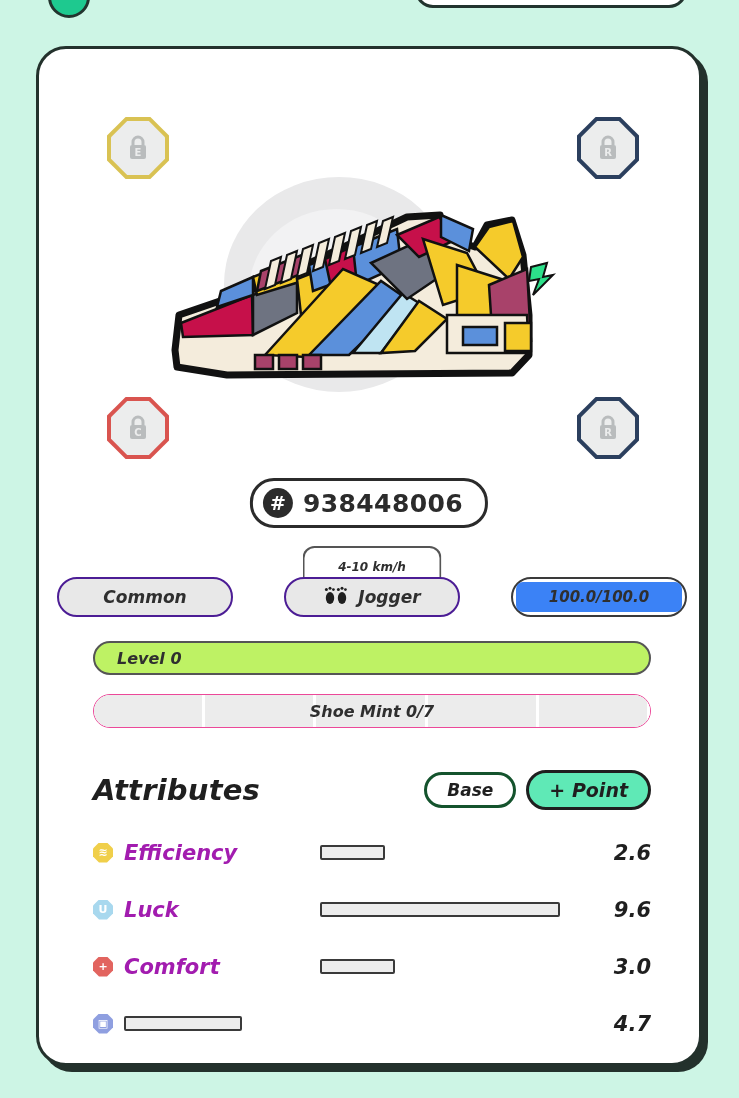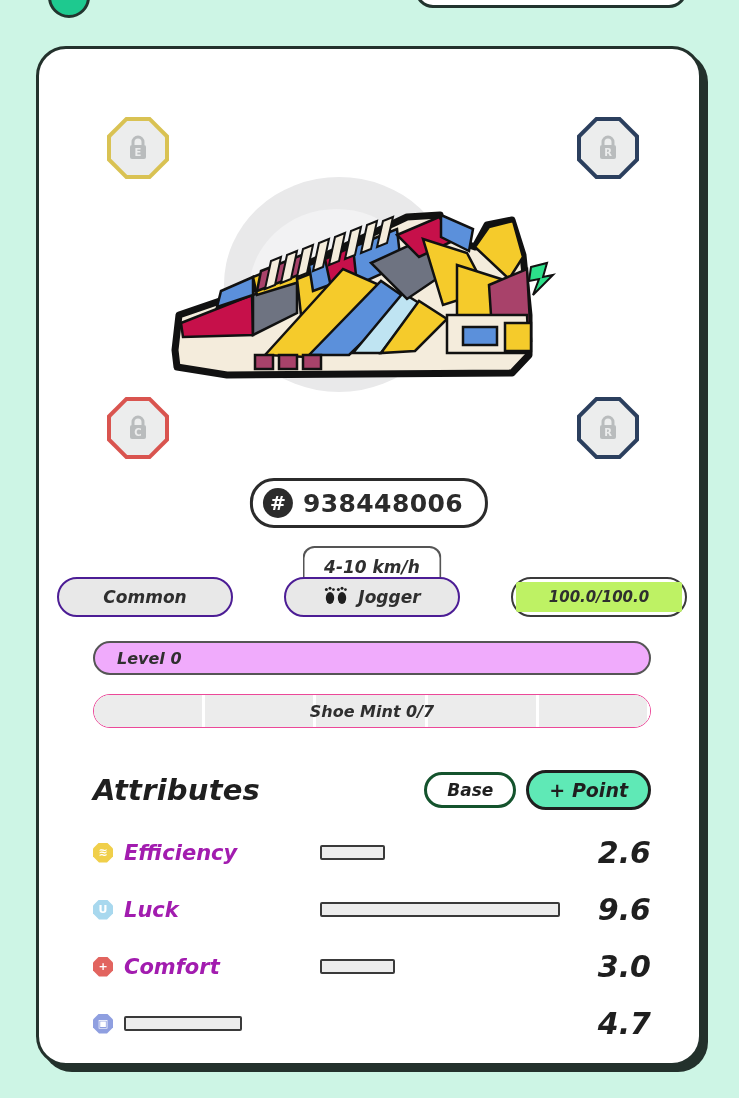--- a/index.html
+++ b/index.html
@@ -103,46 +103,46 @@
     background: #e8e8e8;
     display: flex; align-items: center; justify-content: center;
     font-size: 17px; font-style: italic; font-weight: 700; color: #2f2f2f;
   }
   .pill-common { width: 176px; }
   .pill-hp {
     width: 176px; background: #ffffff; border-color: #3a3a3a;
     padding: 3px;
   }
   .pill-hp .hp-fill {
-    width: 100%; height: 100%; border-radius: 2px;
-    background: #bef264;
+    width: 100%; height: 100%; border-radius: 7px;
+    background: #3b82f6;
     display: flex; align-items: center; justify-content: center;
     font-size: 15px; font-style: italic; font-weight: 700; color: #2f2f2f;
   }
   .type-stack { position: relative; width: 176px; height: 40px; }
   .speed-tab {
     position: absolute; left: 50%; transform: translateX(-50%);
     top: -31px; width: 139px; height: 40px;
     border: 2px solid #555; border-top-left-radius: 12px;
     border-top-right-radius: 12px; border-bottom: none;
     background: #fff;
     display: flex; align-items: center; justify-content: center;
-    font-size: 17px; font-style: italic; font-weight: 700; color: #2f2f2f;
+    font-size: 12px; font-style: italic; font-weight: 700; color: #2f2f2f;
   }
   .pill-type {
     position: absolute; inset: 0; width: 176px;
     display: flex; align-items: center; justify-content: center; gap: 9px;
   }
 
   
   .level-bar {
     position: absolute; left: 54px; top: 592px;
     width: 558px; height: 34px;
     border: 2px solid #555; border-radius: 18px;
-    background: #f0abfc;
+    background: #bef264;
     display: flex; align-items: center;
     padding-left: 22px;
     font-size: 16px; font-style: italic; font-weight: 700; color: #2f2f2f;
   }
 
   
   .mint-bar {
     position: absolute; left: 54px; top: 645px;
     width: 558px; height: 34px;
     border: 1px solid #ec4899; border-radius: 18px;
@@ -199,21 +199,21 @@
     width: 196px; font-size: 21px; font-style: italic; font-weight: 700;
     color: #a21caf;
   }
   .attr-track { width: 250px; display: flex; align-items: center; }
   .attr-fill {
     height: 15px; background: #ededed; border: 2px solid #3a3a3a;
     border-radius: 2px;
   }
   .attr-val {
     flex: 1; text-align: right;
-    font-size: 30px; font-style: italic; font-weight: 700; color: #1f1f1f;
+    font-size: 21px; font-style: italic; font-weight: 700; color: #1f1f1f;
   }
 </style>
 </head>
 <body style="background: rgb(205, 245, 229);">
 
 <div class="screen">
 
   <div class="top-circle"></div>
   <div class="top-bar-stub"></div>
 

